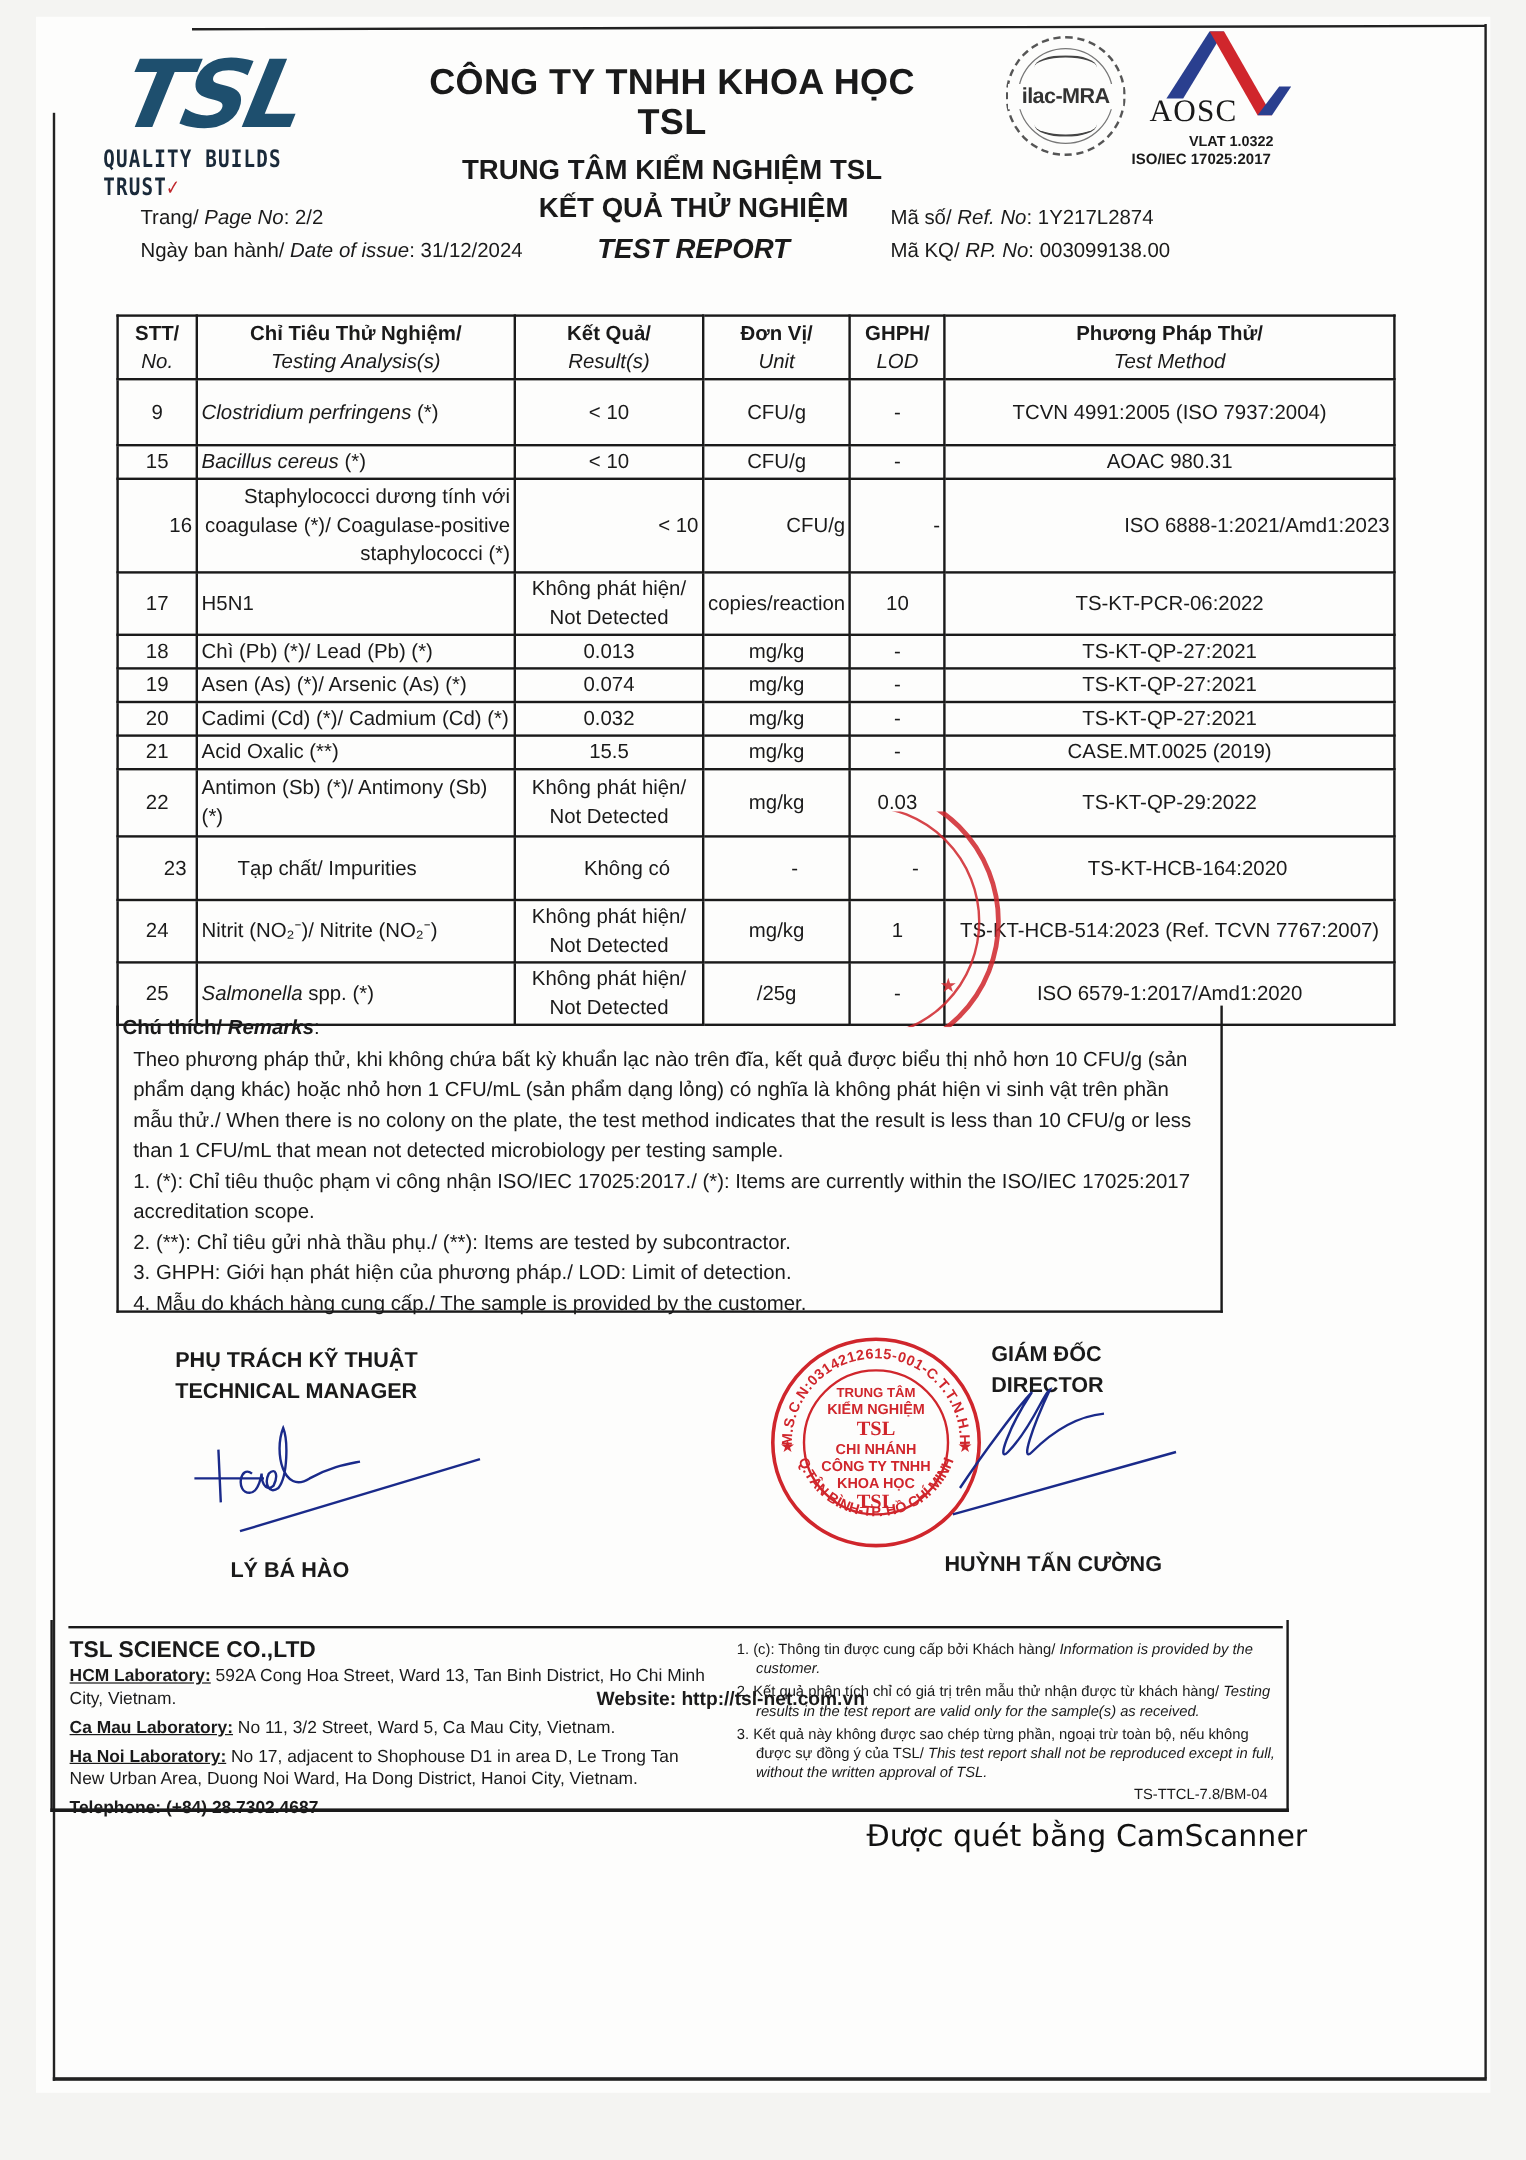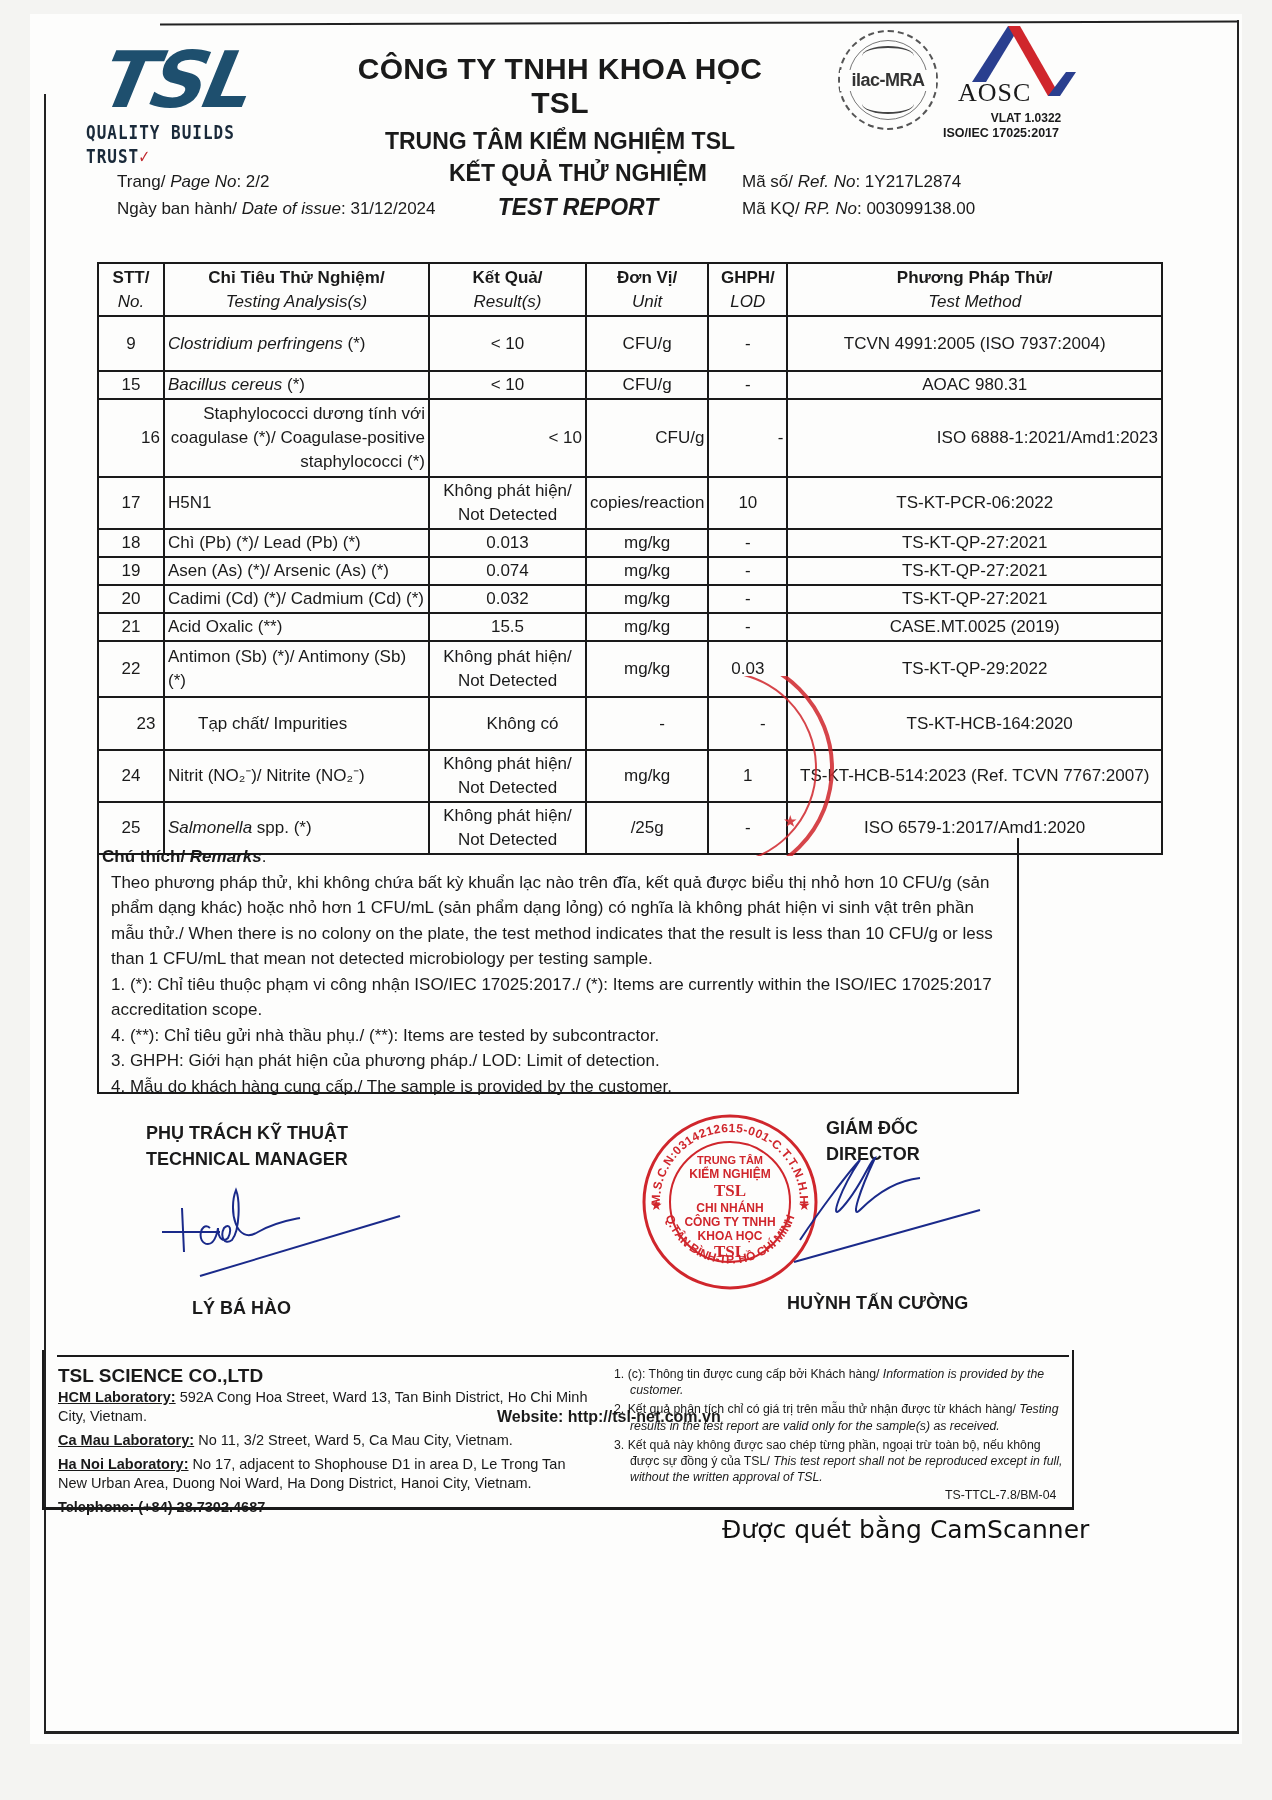--- a/index.html
+++ b/index.html
@@ -291,21 +291,21 @@
     <circle cx="-20" cy="92" r="96" fill="none" stroke="#d0262c" stroke-width="2"></circle>
     <text x="44" y="150" font-size="14" fill="#d0262c" font-family="Liberation Sans, sans-serif" font-weight="bold">★</text>
   </svg>
 </div>
 
 <div class="remarks">
   <div class="title"><b>Chú thích/ </b><b><i>Remarks</i></b><span>:</span></div>
   <div class="body">
     <div>Theo phương pháp thử, khi không chứa bất kỳ khuẩn lạc nào trên đĩa, kết quả được biểu thị nhỏ hơn 10 CFU/g (sản phẩm dạng khác) hoặc nhỏ hơn 1 CFU/mL (sản phẩm dạng lỏng) có nghĩa là không phát hiện vi sinh vật trên phần mẫu thử./ When there is no colony on the plate, the test method indicates that the result is less than 10 CFU/g or less than 1 CFU/mL that mean not detected microbiology per testing sample.</div>
     <div>1. (*): Chỉ tiêu thuộc phạm vi công nhận ISO/IEC 17025:2017./ (*): Items are currently within the ISO/IEC 17025:2017 accreditation scope.</div>
-    <div>4. (**): Chỉ tiêu gửi nhà thầu phụ./ (**): Items are tested by subcontractor.</div>
+    <div>2. (**): Chỉ tiêu gửi nhà thầu phụ./ (**): Items are tested by subcontractor.</div>
     <div>3. GHPH: Giới hạn phát hiện của phương pháp./ LOD: Limit of detection.</div>
     <div>4. Mẫu do khách hàng cung cấp./ The sample is provided by the customer.</div>
   </div>
 </div>
 
 <div class="sig-left">
   <div>PHỤ TRÁCH KỸ THUẬT</div>
   <div>TECHNICAL MANAGER</div>
 </div>
 <svg class="sig-svg" style="left:160px; top:1180px;" width="250" height="100" viewBox="0 0 250 100">

